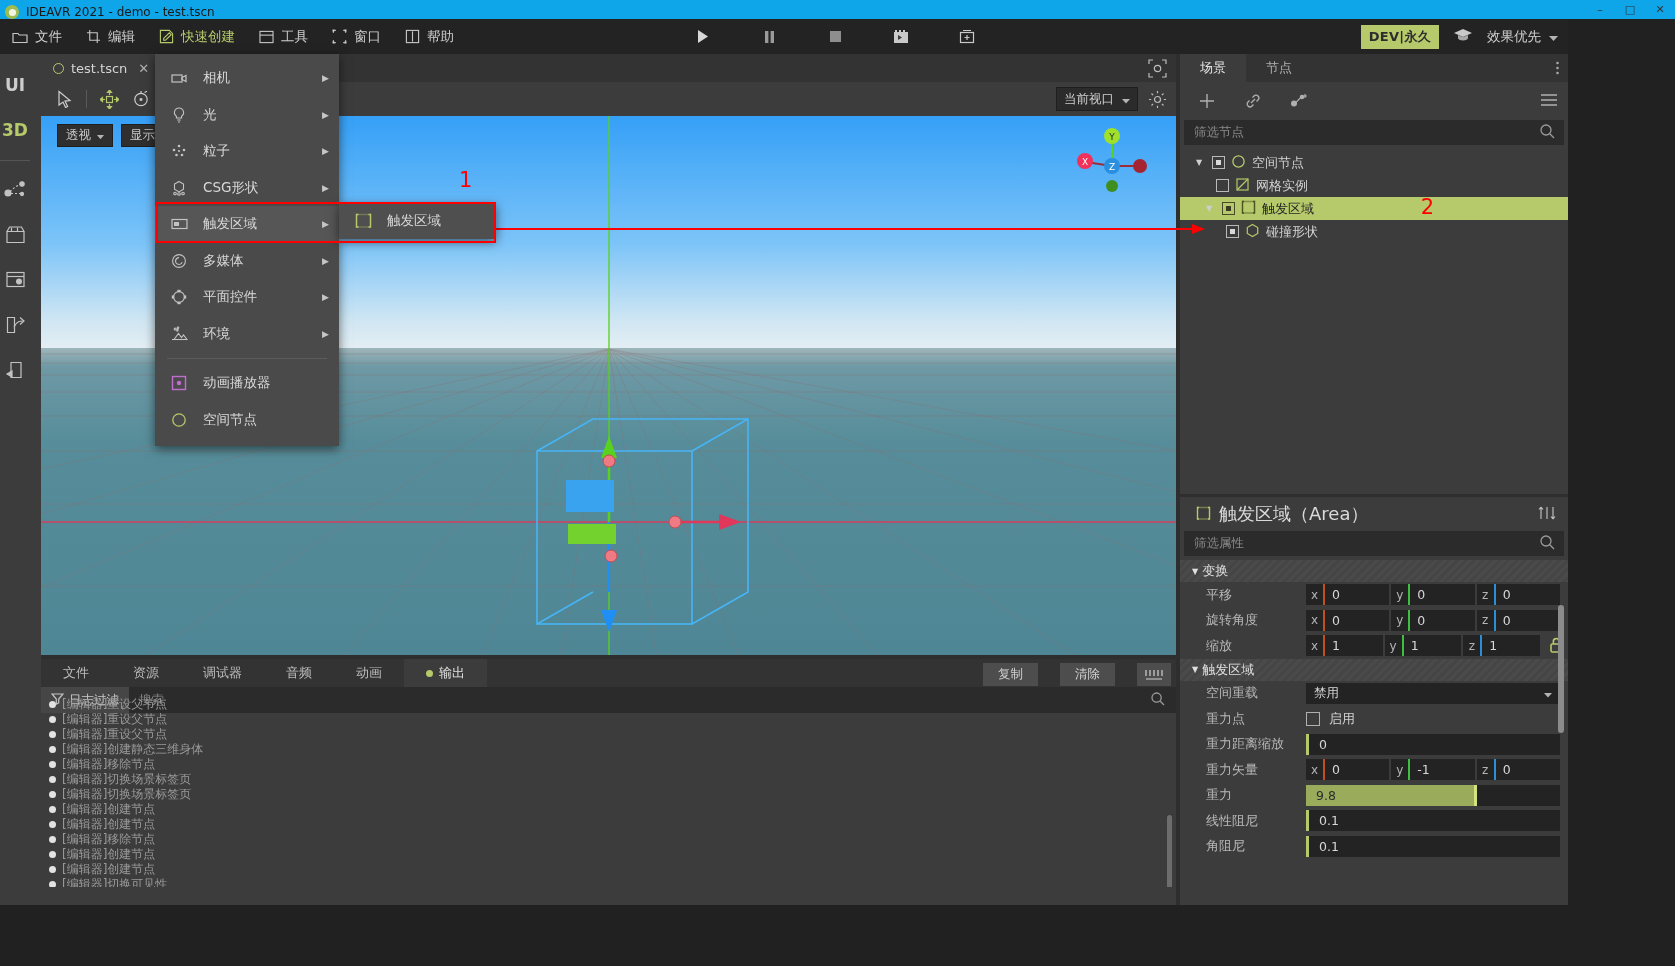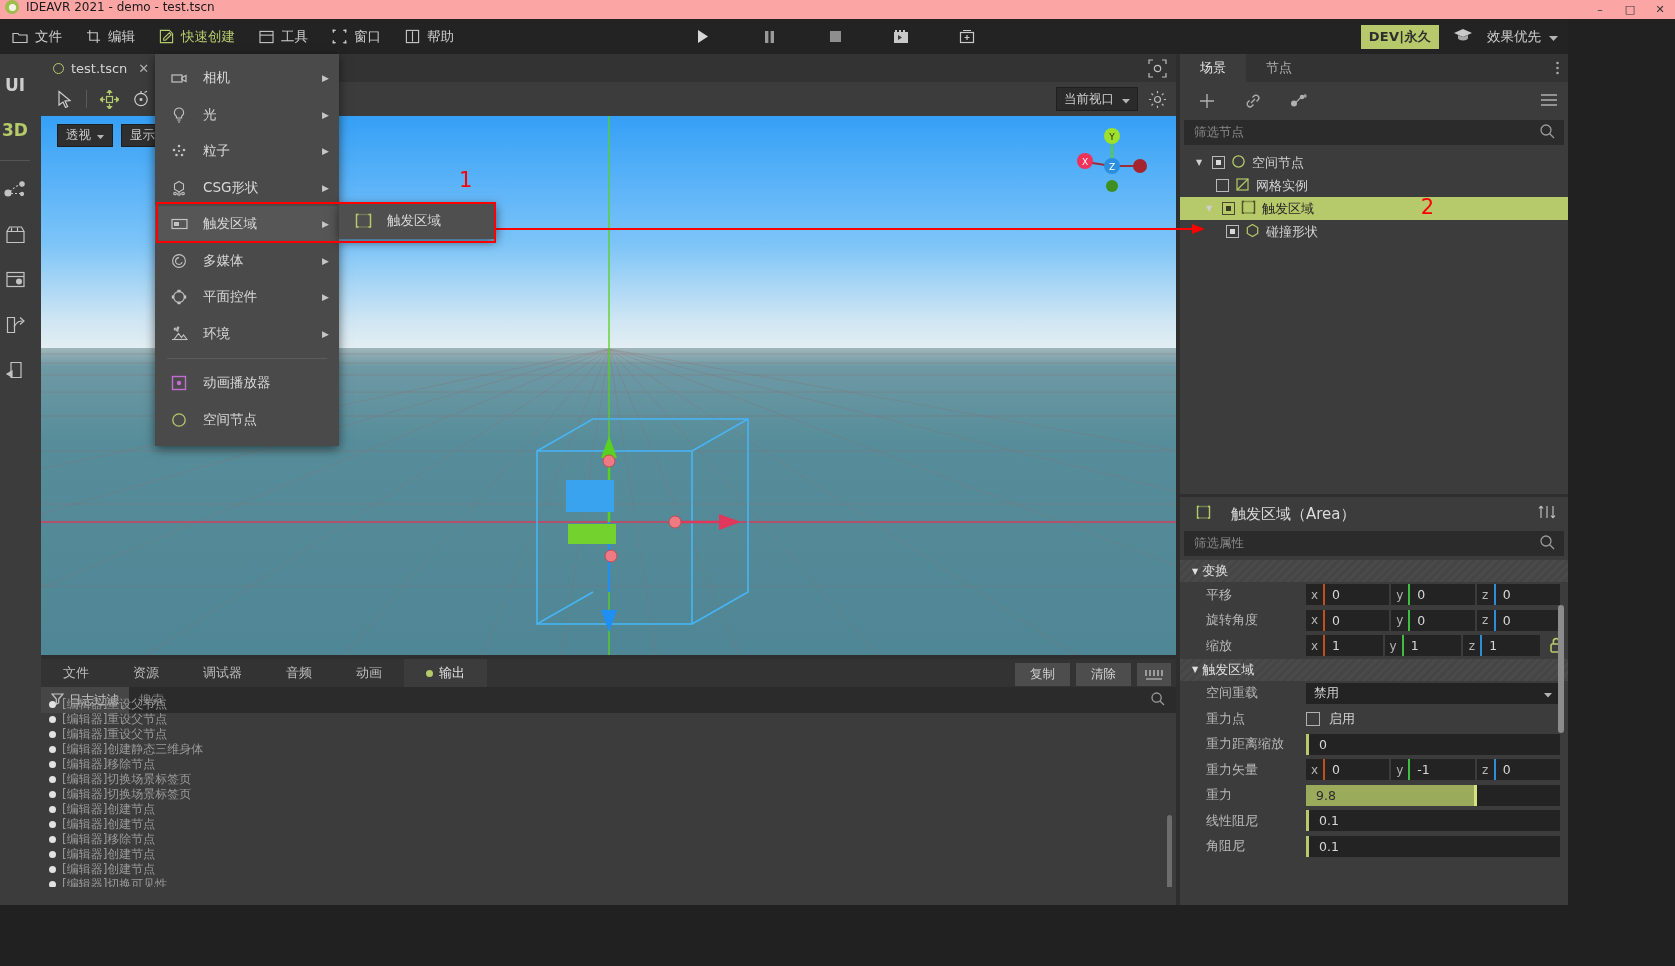--- a/index.html
+++ b/index.html
@@ -3,21 +3,21 @@
 <meta charset="utf-8">
 <style>
   * { box-sizing: border-box; margin:0; padding:0; }
   html,body { width:1675px; height:966px; overflow:hidden; background:#1e1e1e; }
   body { font-family:"DejaVu Sans","Liberation Sans",sans-serif; font-size:13px; color:#c8c8c8; }
 
   #app { position:relative; width:1568px; height:905px; background:#3c3c3c; }
   #frame { position:relative; width:1675px; height:966px; background:#212121; }
 
   
-  .titlebar { position:absolute; left:0; top:0; width:1675px; height:19px; background:#fca5a5; display:flex; align-items:flex-start; }
+  .titlebar { position:absolute; left:0; top:0; width:1675px; height:19px; background:#0ea5e9; display:flex; align-items:flex-end; }
   .tb-logo { width:14px; height:14px; margin-left:5px; border-radius:50%; background:#9fbc4e; display:flex; align-items:center; justify-content:center; font-size:8px; color:#fff; }
   .tb-title { margin-left:7px; font-size:12px; color:#1a1a1a; }
   .tb-win { position:absolute; right:0; top:0; display:flex; height:19px; }
   .tb-btn { width:30px; height:19px; display:flex; align-items:center; justify-content:center; font-size:11px; color:#333; }
 
   
   .menubar { position:absolute; left:0; top:19px; width:1675px; height:35px; background:#232323; display:flex; align-items:center; }
   .menu-item { height:35px; display:flex; align-items:center; padding:0 12px; gap:7px; cursor:default; font-size:13.5px; color:#cccccc; }
   .menu-item.active { color:#b6c96b; }
   .menu-item svg { display:block; }
@@ -73,21 +73,21 @@
   .qc-sub .qc-item { height:36px; }
 
   .hl-box { position:absolute; border:2px solid #ff0000; z-index:45; pointer-events:none; }
 
   
   .bottom-dock { position:absolute; left:41px; top:659px; width:1135px; height:246px; background:#3c3c3c; }
   .bd-tabs { height:28px; background:#333333; display:flex; align-items:stretch; }
   .bd-tab { display:flex; align-items:center; gap:6px; padding:0 22px; font-size:13px; color:#bcbcbc; }
   .bd-tab.active { background:#3c3c3c; color:#e0e0e0; }
   .bd-dot { width:7px; height:7px; border-radius:50%; background:#b6c96b; }
-  .bd-actions { position:absolute; right:5px; top:4px; display:flex; align-items:center; gap:6px; }
+  .bd-actions { position:absolute; right:5px; top:4px; display:flex; align-items:center; gap:22px; }
   .bd-btn { height:23px; min-width:55px; background:#4d4d4d; display:flex; align-items:center; justify-content:center; font-size:12.5px; color:#d5d5d5; padding:0 10px;}
   .bd-icon-btn { width:34px; height:23px; background:#4d4d4d; display:flex; align-items:center; justify-content:center; }
 
   .log-filterbar { position:absolute; left:0; top:28px; width:100%; height:26px; background:#3c3c3c; display:flex; align-items:center; }
   .log-filter { display:flex; align-items:center; gap:5px; padding:0 10px; height:26px; background:#464646; font-size:12.5px; color:#c9c9c9;}
   .log-search { flex:1; height:26px; background:#2b2b2b; display:flex; align-items:center; padding:0 10px; font-size:12.5px; color:#8a8a8a; position:relative; }
   .log-search .mag { position:absolute; right:10px; top:4px; }
 
   .log-list { position:absolute; left:0; top:36px; width:100%; height:192px; overflow:hidden; padding-left:8px; padding-top:2px; }
   .log-row { height:15px; display:flex; align-items:center; gap:6px; font-size:12px; color:#9a9a9a; }
@@ -110,21 +110,21 @@
 
   .tree { padding-top:6px; }
   .tree-row { height:23px; display:flex; align-items:center; gap:6px; font-size:13px; color:#d2d2d2; padding-right:6px; position:relative;}
   .tree-row.sel { background:#b6c96b; color:#262626; }
   .tw { width:14px; display:flex; align-items:center; justify-content:center; font-size:8px; color:#cfcfcf;}
   .vis-box { width:13px; height:13px; border:1.4px solid #b9b9b9; display:flex; align-items:center; justify-content:center; }
   .vis-box i { width:5px; height:5px; background:#d8d8d8; display:block; }
 
   
   .prop-dock { position:absolute; left:1180px; top:497px; width:388px; height:408px; background:#3c3c3c; }
-  .prop-head { height:34px; display:flex; align-items:center; gap:20px; padding:0 10px 0 16px; font-size:15px; color:#dadada; position:relative;}
+  .prop-head { height:34px; display:flex; align-items:center; gap:8px; padding:0 10px 0 16px; font-size:18px; color:#dadada; position:relative;}
   .prop-head .tools { position:absolute; right:12px; }
   .prop-filter { height:25px; margin:0 4px 4px 4px; background:#2b2b2b; display:flex; align-items:center; padding:0 10px; font-size:12.5px; color:#8a8a8a; position:relative; }
   .prop-filter .mag { position:absolute; right:8px; top:3px; }
 
   .sec-head { height:22px; display:flex; align-items:center; gap:4px; font-size:13px; color:#e0e0e0; padding-left:12px;
       background:repeating-linear-gradient(135deg,#4a4a4a,#4a4a4a 3px,#454545 3px,#454545 6px); }
   .prow { height:25.5px; display:flex; align-items:center; font-size:13px; }
   .plabel { width:126px; padding-left:26px; color:#b8b8b8; font-size:13px; }
   .pfields { flex:1; display:flex; gap:2px; padding-right:8px; }
   .vfield { flex:1; height:21px; background:#232323; display:flex; align-items:center; font-size:12.5px; color:#d7d7d7; }

